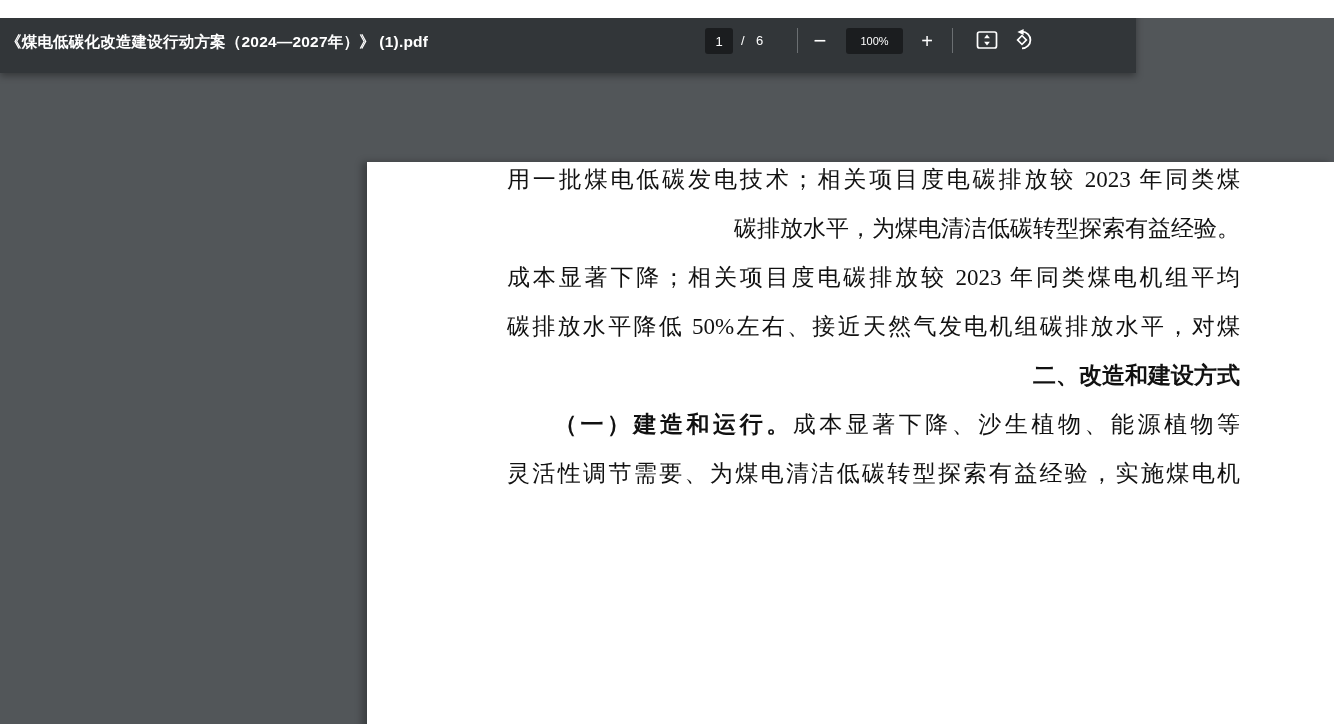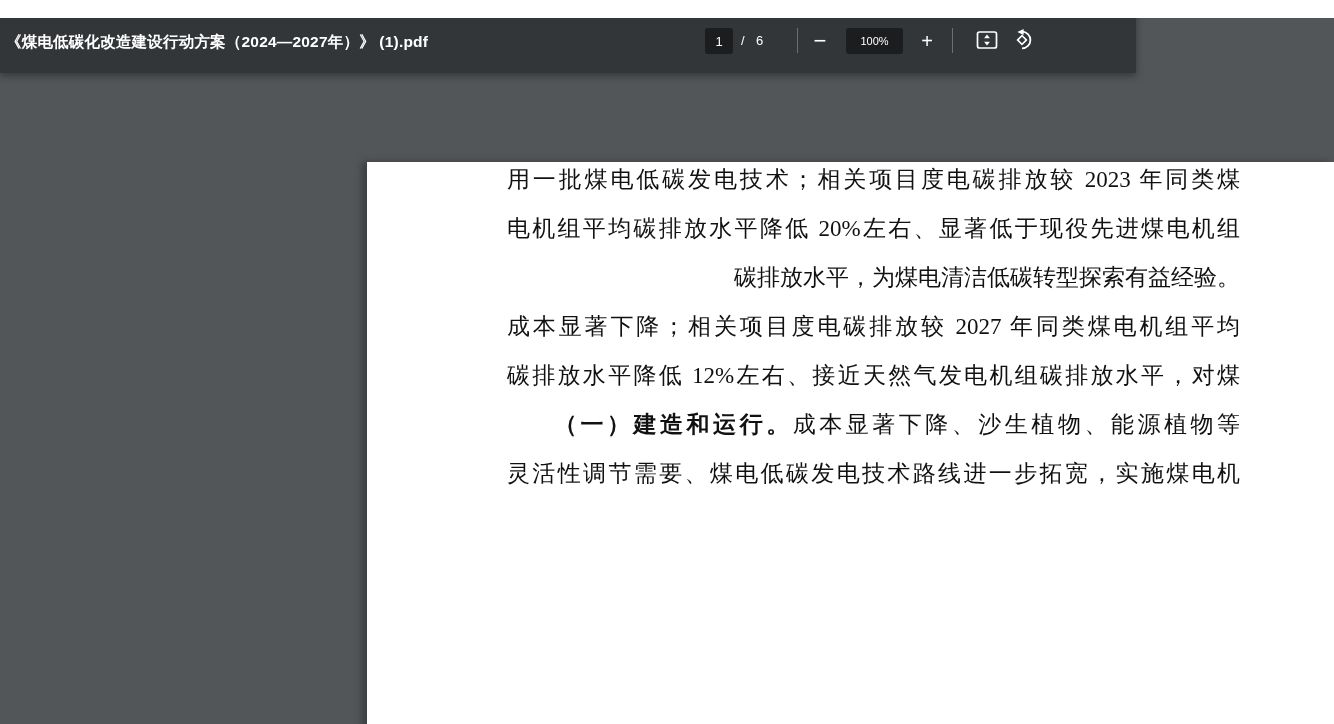--- a/index.html
+++ b/index.html
@@ -94,22 +94,22 @@
         <rect x="4.9" y="8.9" width="6.2" height="6.2" transform="rotate(45 8 12)" fill="none" stroke="#fff" stroke-width="1.7"></rect>
       </svg>
     </span>
   </button>
 </div>
 
 <div class="canvas-area">
   <div class="pdf-page">
     <div class="doc-text">
         <div class="doc-line stretch"><span>用一批煤电低碳发电技术；相关项目度电碳排放较 2023 年同类煤</span></div>
-        <div class="doc-line stretch"><span>电机组平均碳排放水平降低 20%左右、显著低于现役先进煤电机组</span></div>
         <div class="doc-line"><span>碳排放水平，为煤电清洁低碳转型探索有益经验。</span></div>
-        <div class="doc-line stretch"><span>成本显著下降；相关项目度电碳排放较 2027 年同类煤电机组平均</span></div>
-        <div class="doc-line stretch"><span>碳排放水平降低 12%左右、接近天然气发电机组碳排放水平，对煤</span></div>
+        <div class="doc-line stretch"><span>成本显著下降；相关项目度电碳排放较 2023 年同类煤电机组平均</span></div>
+        <div class="doc-line stretch"><span>碳排放水平降低 50%左右、接近天然气发电机组碳排放水平，对煤</span></div>
+        <div class="doc-line indent"><span class="seg-bold">二、改造和建设方式</span></div>
         <div class="doc-line stretch indent"><span class="seg-bold">（一）建造和运行。</span><span>成本显著下降、沙生植物、能源植物等</span></div>
-        <div class="doc-line stretch"><span>灵活性调节需要、煤电低碳发电技术路线进一步拓宽，实施煤电机</span></div>
+        <div class="doc-line stretch"><span>灵活性调节需要、为煤电清洁低碳转型探索有益经验，实施煤电机</span></div>
         <div class="doc-line stretch"></div>
       </div>
   </div>
 </div>
 
 </body></html>

